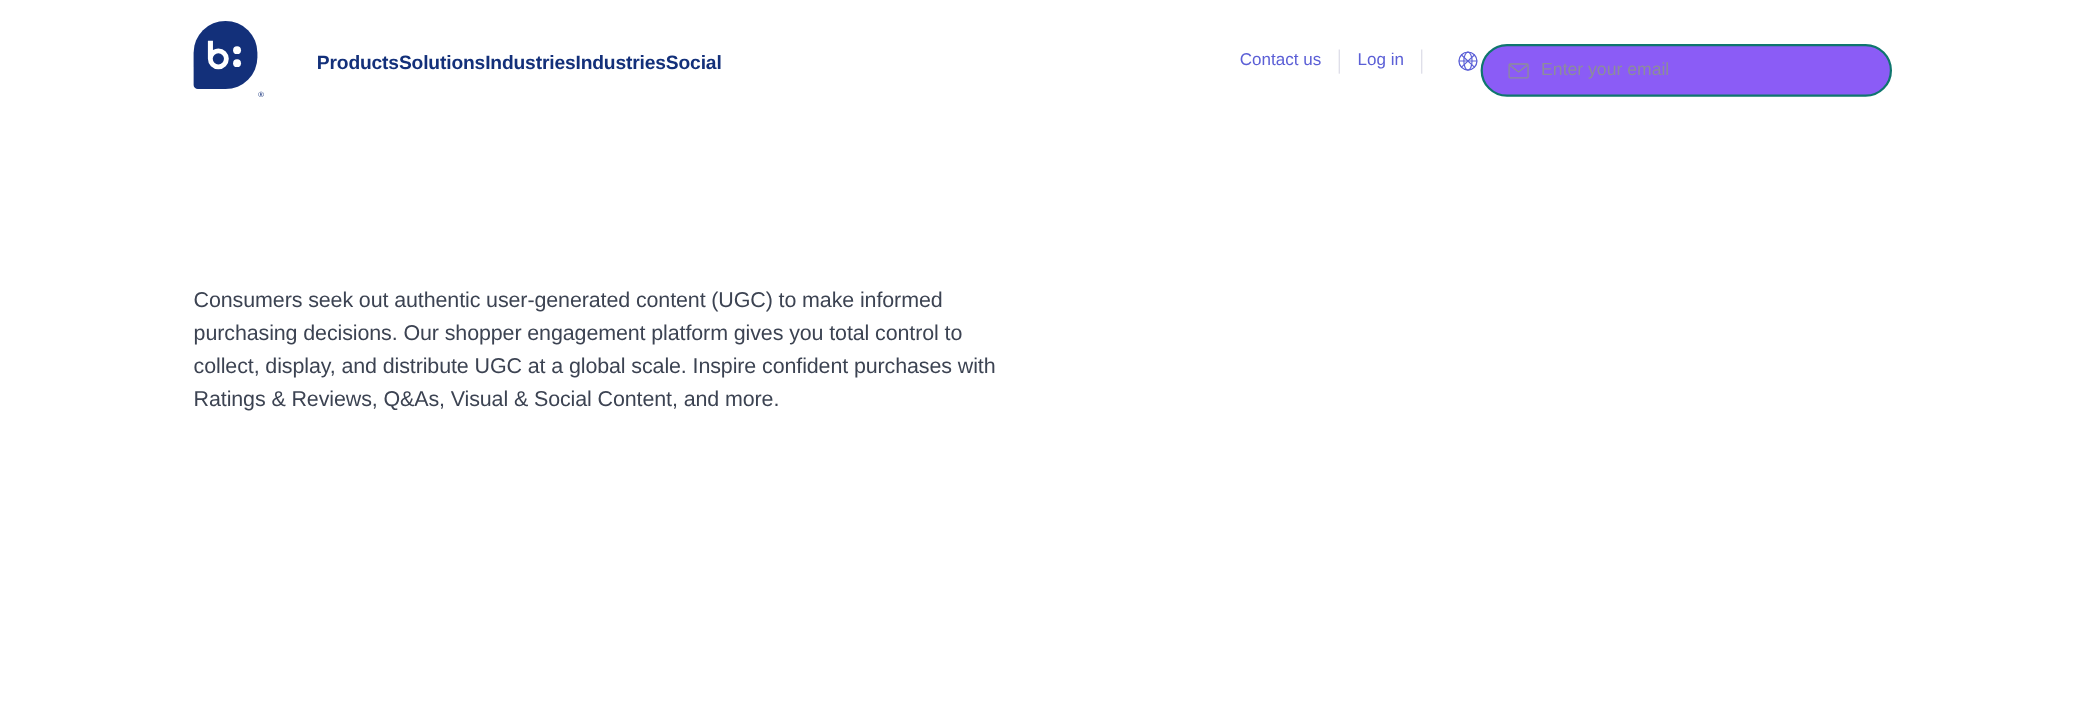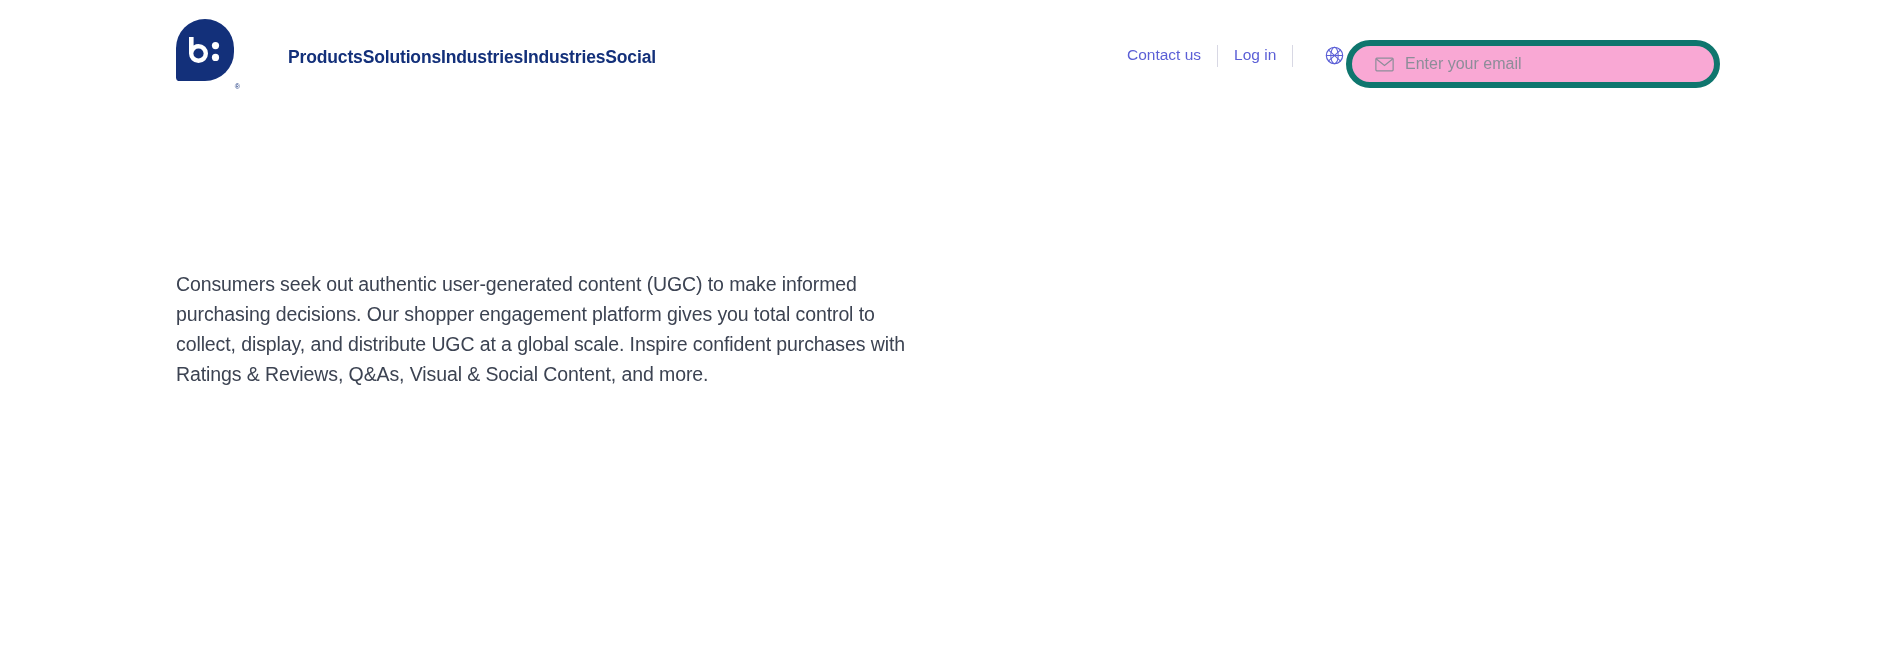--- a/index.html
+++ b/index.html
@@ -132,25 +132,25 @@
     line-height: 20px;
   }
 
   
   .capture {
     position: absolute;
     left: 1346px;
     top: 40px;
     width: 374px;
     height: 48px;
-    border: 6px solid #0f766e;
+    border: 2px solid #0f766e;
     border-radius: 26px;
     display: flex;
     align-items: center;
-    background: #f9a8d4;
+    background: #8b5cf6;
     overflow: hidden;
   }
 
   .capture-field {
     flex: 1;
     height: 100%;
     display: flex;
     align-items: center;
     gap: 11px;
     padding-left: 23px;
@@ -199,21 +199,21 @@
   .hero-title {
     color: #13307a;
     font-size: 56px;
     font-weight: bold;
     line-height: 67px;
     letter-spacing: -1.6px;
   }
   .hero-title .line { display: block; white-space: nowrap; }
 
   .hero-body {
-    margin-top: 14px;
+    margin-top: 3px;
     color: #3c4352;
     font-size: 19.5px;
     line-height: 30px;
     letter-spacing: -0.1px;
     max-width: 748px;
   }
 </style>
 </head>
 <body>
 

